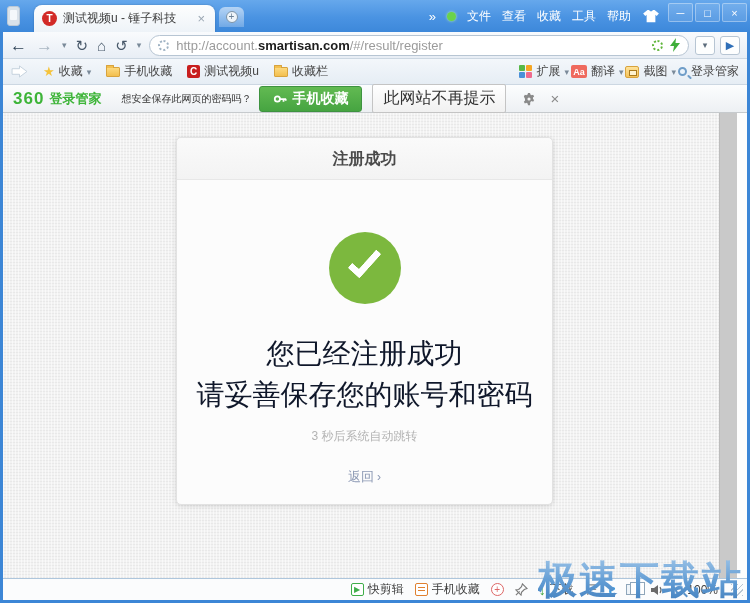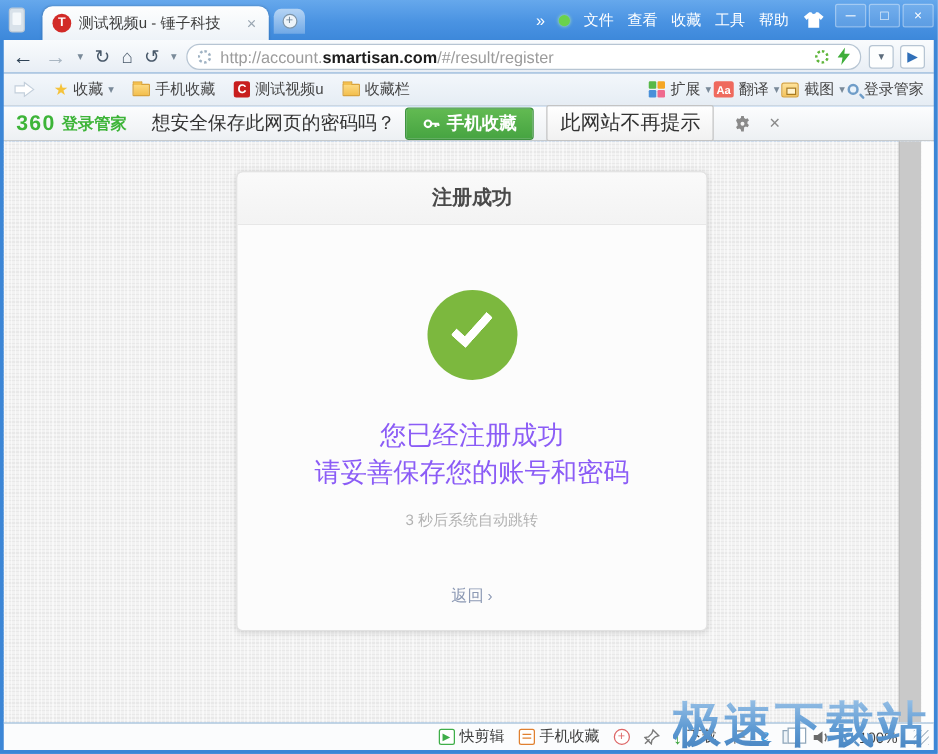--- a/index.html
+++ b/index.html
@@ -87,51 +87,51 @@
     border:1px solid #a87a1f; background:#fff3cf; }
   .magnifier { width:9px; height:9px; border:2px solid #6f9dc8; border-radius:50%; position:relative; background:#eaf3fb; }
   .magnifier::after { content:""; position:absolute; left:7px; top:7px; width:5px; height:2px;
     background:#6f9dc8; transform:rotate(45deg); border-radius:1px; }
 
   
   .notify { height:28px; flex:none; background:linear-gradient(#fcfdfe,#edf0f3);
     border-bottom:1px solid #c6cacd; display:flex; align-items:center; padding:0 10px; }
   .brand-360 { color:#3db438; font-weight:bold; font-size:17px; letter-spacing:1px; }
   .brand-name { color:#3db438; font-weight:bold; font-size:13px; margin-left:5px; }
-  .notify-q { font-size:15px; color:#333; margin-left:20px; }
+  .notify-q { font-size:10px; color:#333; margin-left:20px; }
   .notify-hint { font-size:12px; color:#a3a3a3; margin-left:2px; }
   .save-btn { margin-left:8px; display:flex; align-items:center; gap:5px;
     background:linear-gradient(#62ba52,#46a441); border:1px solid #3e9340; border-radius:3px;
     color:#fff; font-size:14px; font-weight:bold; padding:3px 13px; }
   .dismiss-btn { margin-left:10px; background:linear-gradient(#ffffff,#f1f1f1);
     border:1px solid #c4c4c4; border-radius:2px; color:#333; font-size:16px; padding:3px 10px; }
   .gear { margin-left:16px; display:flex; }
   .notify-close { margin-left:14px; color:#8a8a8a; font-size:15px; }
 
   
   .page { flex:1; position:relative; background-color:#f2f2f2;
     background-image:
       repeating-linear-gradient(90deg, rgba(255,255,255,.55) 0 1px, rgba(0,0,0,0) 1px 3px),
       repeating-linear-gradient(0deg, rgba(221,221,221,.45) 0 1px, rgba(0,0,0,0) 1px 3px);
     overflow:hidden; }
   .page::after { content:""; position:absolute; top:0; right:0; width:10px; height:100%; background:#fdfdfd; }
   .scrollbar { position:absolute; top:0; right:10px; width:18px; height:100%;
     background:#c9c9c9; border-left:1px solid #bcbcbc; }
-  .card { position:absolute; left:186px; top:24px; width:377px; height:368px;
+  .card { position:absolute; left:173px; top:24px; width:377px; height:368px;
     background:#fcfcfc; border:1px solid #e2e2e2; border-radius:5px;
     box-shadow:0 1px 5px rgba(0,0,0,.13); }
   .card-header { height:42px; line-height:42px; text-align:center; font-size:16px; font-weight:bold;
     color:#4a4a4a; background:linear-gradient(#fafafa,#f3f3f3); border-bottom:1px solid #e7e7e7;
     border-radius:5px 5px 0 0; }
   .success-circle { width:72px; height:72px; border-radius:50%; background:#7cb83e;
     margin:52px auto 0; position:relative; }
   .check { position:absolute; left:19px; top:21px; width:33px; height:16px;
     border-left:7px solid #fff; border-bottom:7px solid #fff; border-radius:2px;
     transform:rotate(-48deg); }
-  .msg-line { text-align:center; font-size:21px; color:#8b5cf6; line-height:1.45; }
+  .msg-line { text-align:center; font-size:28px; color:#0f172a; line-height:1.45; }
   .msg-line.first { margin-top:30px; }
   .countdown { text-align:center; font-size:12px; color:#b2b2b2; margin-top:13px; }
   .back-link { position:absolute; bottom:18px; left:0; right:0; text-align:center;
     font-size:13px; color:#8c99b4; }
   .back-arrow { font-size:12px; margin-left:3px; }
   .watermark { position:absolute; right:4px; bottom:-7px; font-size:39px; font-weight:bold;
     letter-spacing:2px; color:#5e9ad3;
     background:linear-gradient(180deg,#a5c9ea 0%,#5e9ad3 55%,#3f7cba 100%);
     -webkit-background-clip:text; background-clip:text; -webkit-text-fill-color:transparent;
     z-index:6; pointer-events:none; }

